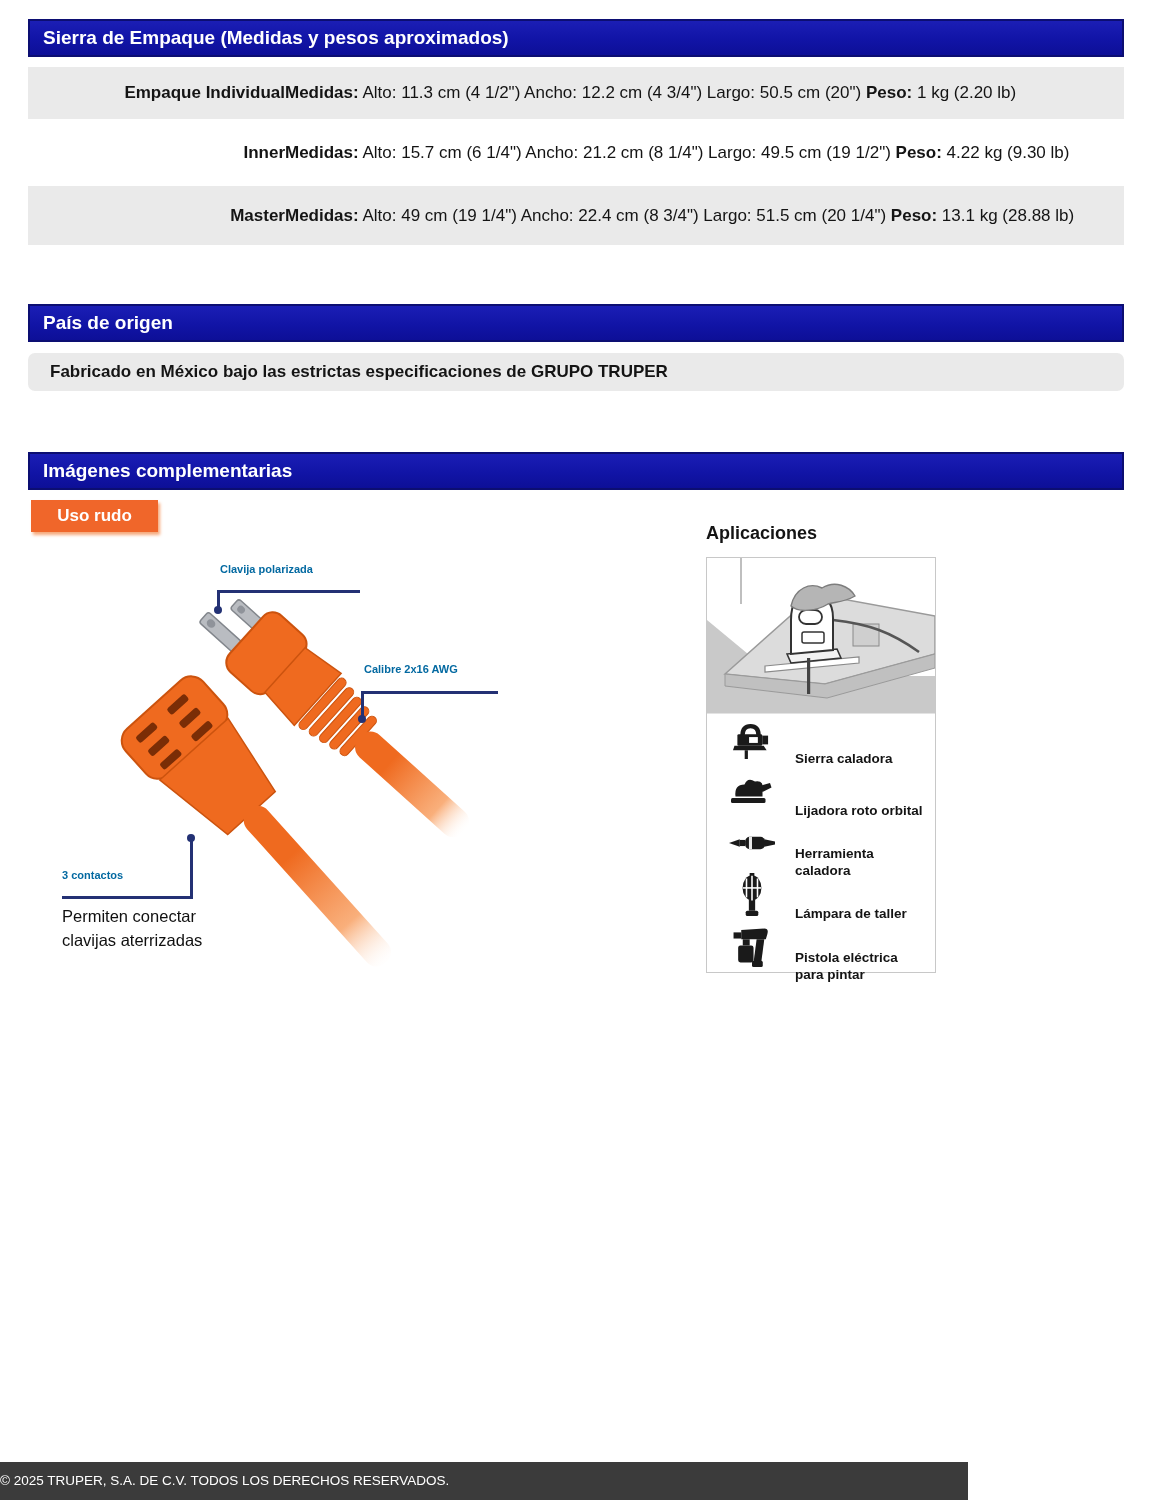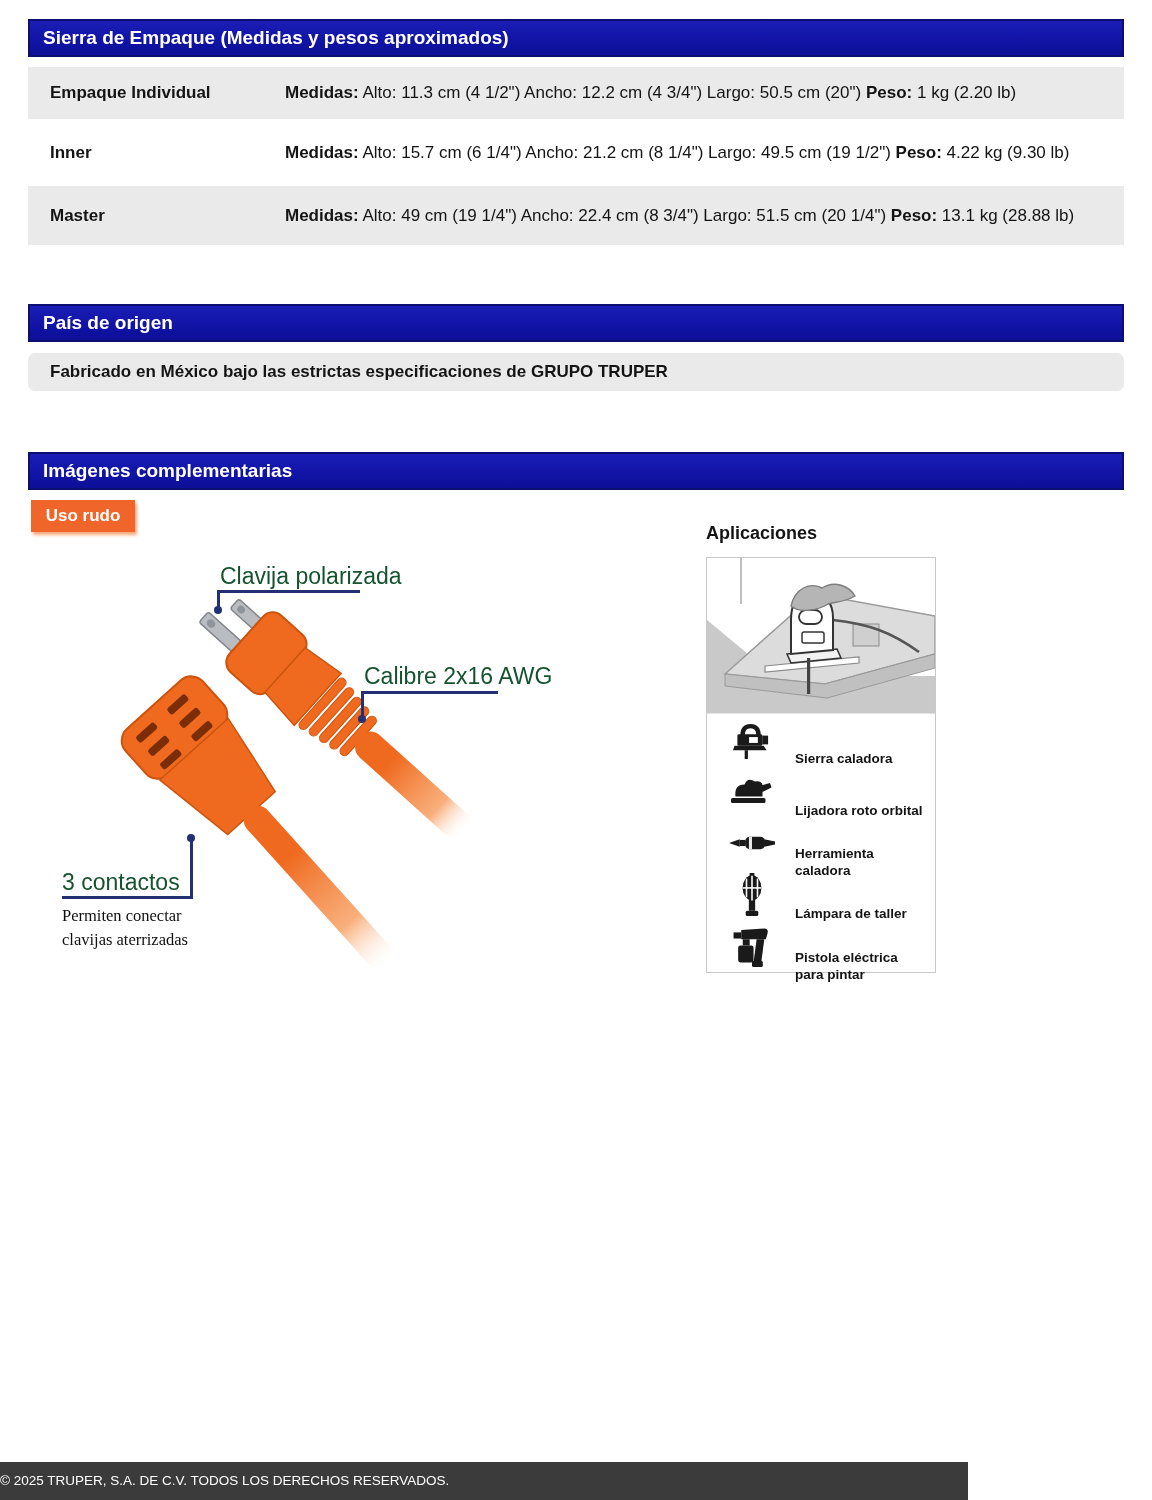--- a/index.html
+++ b/index.html
@@ -9,34 +9,34 @@
   }
   .section-bar{
     position:absolute;left:28px;width:1096px;height:38px;box-sizing:border-box;
     background:linear-gradient(180deg,#1b1eb5 0%,#1114a6 55%,#0d0f97 100%);
     border:2px solid #0c0e72;color:#ffffff;font-weight:bold;font-size:19px;
     line-height:33px;padding-left:13px;
   }
   .pkg-table{position:absolute;left:28px;top:67px;width:1096px;}
   .pkg-row{display:flex;align-items:center;box-sizing:border-box;}
   .pkg-row.gray{background:#eaeaea;}
-  .pkg-label{width:257px;box-sizing:border-box;padding-left:22px;font-weight:bold;font-size:17px;}
+  .pkg-label{width:257px;box-sizing:border-box;padding-left:22px;font-weight:bold;font-size:17px;text-align:right;}
   .pkg-value{flex:1;box-sizing:border-box;padding-right:34px;font-size:17px;line-height:26px;}
   .origin-box{
     position:absolute;left:28px;top:353px;width:1096px;height:38px;box-sizing:border-box;
     background:#eaeaea;font-weight:bold;font-size:17px;line-height:38px;padding-left:22px;border-radius:7px;
   }
   .img-area{position:absolute;left:0;top:487px;width:1152px;height:500px;}
   .badge{
-    position:absolute;left:31px;top:13px;width:104px;height:32px;background:#f0662a;
+    position:absolute;left:31px;top:13px;width:127px;height:32px;background:#f0662a;
     color:#fff;font-weight:bold;font-size:17px;text-align:center;line-height:32px;
     box-shadow:2px 3px 3px #f6a97c;
   }
-  .callout-label{position:absolute;font-weight:normal;font-size:23px;white-space:nowrap;color:#14532d;}
-  .callout-desc{position:absolute;font-size:16.5px;line-height:24px;color:#101010;font-family:Liberation Serif, serif;}
+  .callout-label{position:absolute;font-weight:bold;font-size:11px;white-space:nowrap;color:#0369a1;}
+  .callout-desc{position:absolute;font-size:16.5px;line-height:24px;color:#101010;}
   .cline{position:absolute;background:#233174;}
   .cdot{position:absolute;width:8px;height:8px;border-radius:50%;background:#233174;}
   .apps-title{position:absolute;left:706px;top:36px;width:230px;text-align:left;font-weight:bold;font-size:18px;}
   .apps-box{
     position:absolute;left:706px;top:70px;width:230px;height:416px;box-sizing:border-box;
     border:1px solid #c8c8c8;background:#fff;
   }
   .apps-illus{display:block;border-bottom:1px solid #e3e3e3;}
   .app-item{display:flex;align-items:center;height:51.8px;box-sizing:border-box;padding-left:16px;}
   .app-icon{width:58px;display:flex;justify-content:center;align-items:center;flex:none;}

